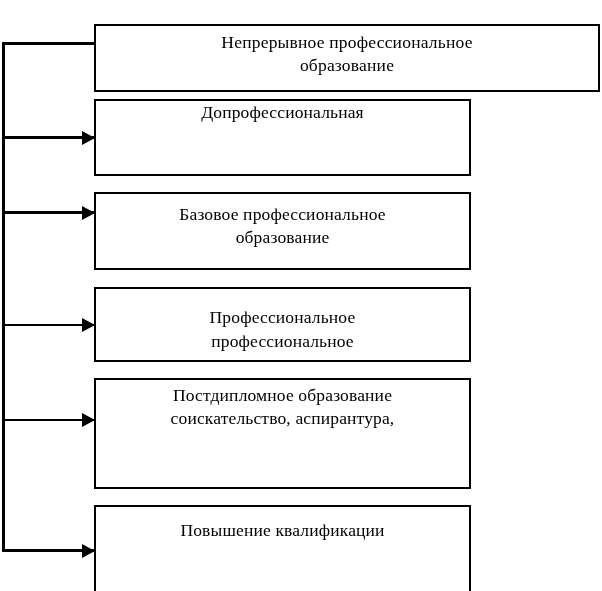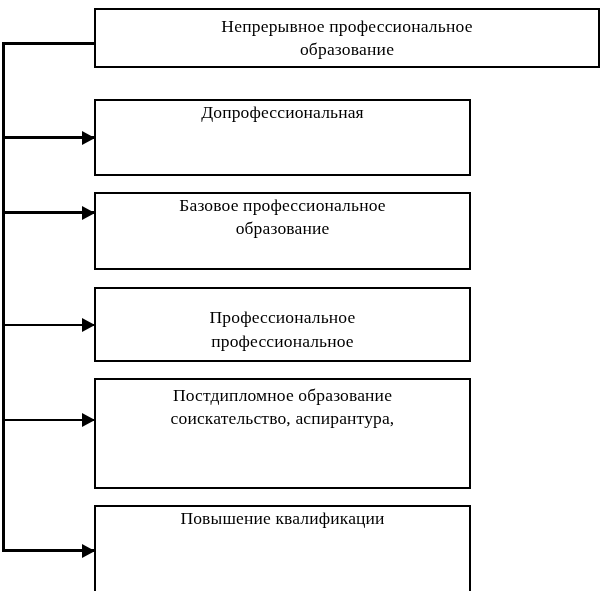--- a/index.html
+++ b/index.html
@@ -38,23 +38,23 @@
     padding: 0 8px;
     box-sizing: border-box;
   }
   .node .ln {
     display: block;
     white-space: nowrap;
   }
   
   #node-root {
     left: 94px;
-    top: 8px;
+    top: 24px;
     width: 506px;
-    height: 60px;
+    height: 68px;
     border-width: 2px;
     justify-content: flex-start;
   }
   #node-root .lines { padding-top: 5px; }
   #node-root .ln { letter-spacing: 0.2px; }
 
   
   #node-pre {
     left: 94px;
     top: 99px;
@@ -64,21 +64,21 @@
   }
   #node-pre .lines { }
 
   #node-basic {
     left: 94px;
     top: 192px;
     width: 377px;
     height: 78px;
     justify-content: flex-start;
   }
-  #node-basic .lines { }
+  #node-basic .lines { padding-top: 9px; }
 
   #node-advance {
     left: 94px;
     top: 287px;
     width: 377px;
     height: 75px;
     justify-content: center;
   }
   #node-advance .lines { padding-top: 10px; }
 
@@ -92,21 +92,21 @@
   #node-post .lines { padding-top: 4px; }
 
   #node-qual {
     left: 94px;
     top: 505px;
     width: 377px;
     height: 86px;
     border-bottom-width: 0px;
     justify-content: flex-start;
   }
-  #node-qual .lines { }
+  #node-qual .lines { padding-top: 12px; }
 
   
   .spine {
     position: absolute;
     left: 2px;
     top: 42px;
     width: 3px;
     height: 510px;
     background: #000000;
   }

